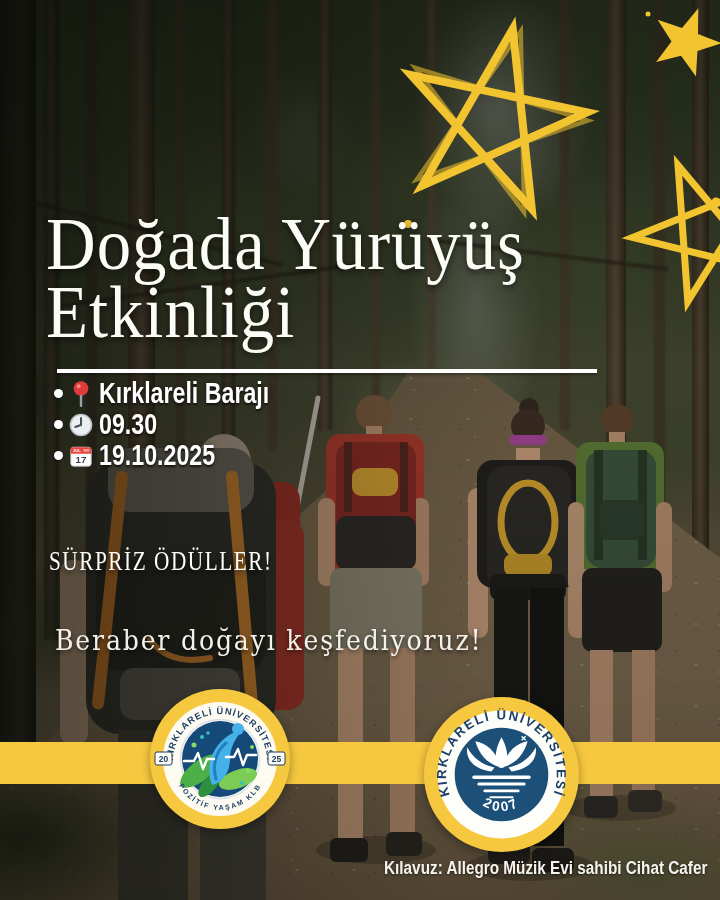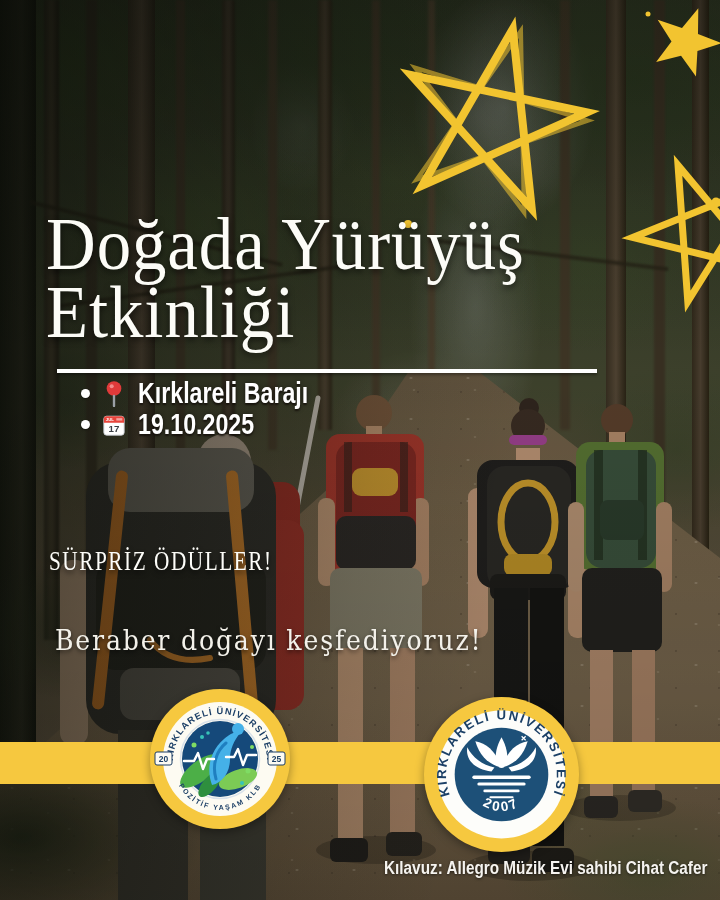--- a/index.html
+++ b/index.html
@@ -50,21 +50,21 @@
   .stars{position:absolute;inset:0;z-index:3;pointer-events:none;}
   
   .title{
     position:absolute;left:46px;top:210px;z-index:5;margin:0;
     font-family:"Liberation Serif",serif;font-weight:400;color:#fcfcf7;
     font-size:74px;line-height:68px;letter-spacing:1px;
     text-shadow:0 3px 7px rgba(0,0,0,.55);}
   .title .line{display:block;transform:scaleX(.93);transform-origin:0 50%;white-space:nowrap;}
   .divider{position:absolute;left:57px;top:369px;width:540px;height:3.5px;background:#fff;z-index:5;box-shadow:0 2px 3px rgba(0,0,0,.35);}
   .details{position:absolute;left:0;top:378px;z-index:5;margin:0;padding:0;list-style:none;}
-  .detail{display:flex;align-items:center;gap:11px;height:31px;padding-left:81px;}
+  .detail{display:flex;align-items:center;gap:5px;height:31px;padding-left:54px;}
   .dot{width:9px;height:9px;border-radius:50%;background:#fff;flex:0 0 auto;box-shadow:0 1px 2px rgba(0,0,0,.4);}
   .ic{width:26px;height:28px;flex:0 0 auto;display:flex;align-items:center;justify-content:center;}
   .lbl{
     font-family:"Liberation Sans",sans-serif;font-weight:700;font-size:29px;color:#fff;
     display:inline-block;transform:scaleX(.8);transform-origin:0 50%;white-space:nowrap;
     text-shadow:0 2px 2px rgba(20,15,10,.8),0 0 6px rgba(0,0,0,.45);}
   .surprise{
     position:absolute;left:49px;top:545px;z-index:5;
     font-family:"Liberation Serif",serif;font-weight:400;font-size:28px;color:#fdfdf9;
     text-shadow:0 3px 6px rgba(0,0,0,.6);}
@@ -227,20 +227,31 @@
             <circle cx="9.5" cy="6.5" r="2.2" fill="#f28b8b"></circle>
             <path d="M12,17 L12,28" stroke="#9aa0a6" stroke-width="2.6" stroke-linecap="round"></path>
           </svg>
       </span>
       <span class="lbl">Kırklareli Barajı</span>
     </li>
     <li class="detail">
       <span class="dot"></span>
       <span class="ic">
         <svg viewBox="0 0 26 26" width="24" height="24">
+            <circle cx="13" cy="13" r="11.5" fill="#eceff1" stroke="#b9bfc6" stroke-width="1.6"></circle>
+            <line x1="13" y1="13" x2="13" y2="5.5" stroke="#4a4f55" stroke-width="2.2" stroke-linecap="round"></line>
+            <line x1="13" y1="13" x2="6.8" y2="15.2" stroke="#4a4f55" stroke-width="2.2" stroke-linecap="round"></line>
+          </svg>
+      </span>
+      <span class="lbl">09.30</span>
+    </li>
+    <li class="detail">
+      <span class="dot"></span>
+      <span class="ic">
+        <svg viewBox="0 0 26 26" width="24" height="24">
           <rect x="2" y="3.5" width="22" height="20.5" rx="3" fill="#ffffff" stroke="#c9cdd2" stroke-width="1"></rect>
           <path d="M2,6.5 a3,3 0 0 1 3,-3 h16 a3,3 0 0 1 3,3 v4 h-22 z" fill="#e8453c"></path>
           <text x="8.5" y="8.6" font-family="Liberation Sans, sans-serif" font-size="4.6" font-weight="bold" fill="#ffffff" text-anchor="middle">JUL</text>
           <rect x="15.5" y="5.6" width="6.5" height="2.6" fill="#f5b5b1" opacity=".85"></rect>
           <text x="13" y="20.6" font-family="Liberation Sans, sans-serif" font-size="10.5" font-weight="bold" fill="#3a3f45" text-anchor="middle">17</text>
         </svg>
       </span>
       <span class="lbl">19.10.2025</span>
     </li>
   </ul>

